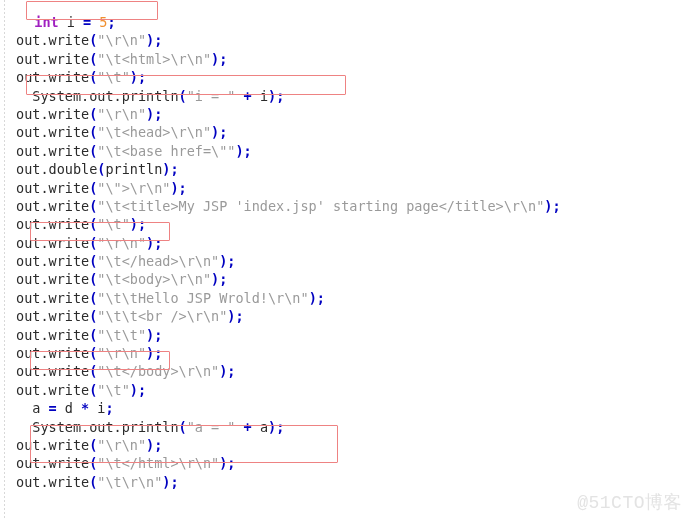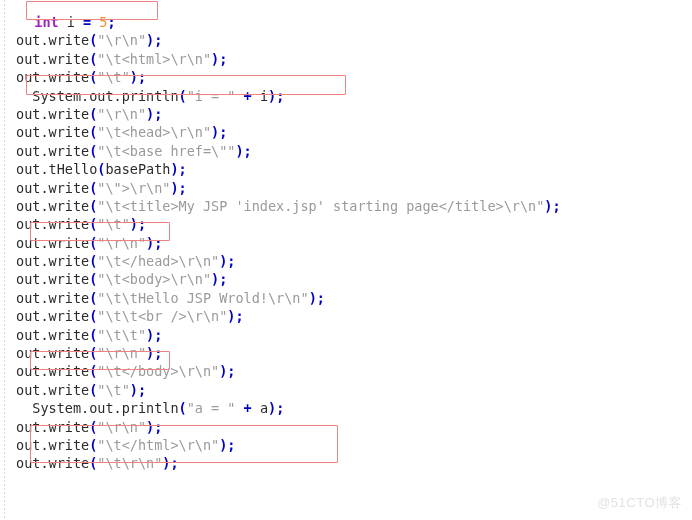--- a/index.html
+++ b/index.html
@@ -35,23 +35,23 @@
       rgba(255,255,255,0) 2px,
       rgba(255,255,255,0) 4px
     );
     background-size: 1px 4px;
     pointer-events: none;
   }
 
   #code {
     position: absolute;
     left: 0;
-    top: 0;
+    top: 8px;
     width: 692px;
-    padding-top: 13px;
+    padding-top: 5px;
     box-sizing: border-box;
   }
 
   .line {
     position: relative;
     height: 18.4px;
     white-space: pre;
     padding-left: 16px;
     box-sizing: border-box;
   }
@@ -73,22 +73,22 @@
     pointer-events: none;
     box-sizing: border-box;
   }
 
   
   #watermark {
     position: absolute;
     right: 10px;
     bottom: 8px;
     color: #e3e3e3;
-    font-family: Liberation Sans, sans-serif;
-    font-size: 13px;
+    font-family: Liberation Mono, monospace;
+    font-size: 18px;
     letter-spacing: 0.5px;
     white-space: nowrap;
     user-select: none;
   }
 </style>
 </head>
 <body>
 
 <div id="screen">
 
@@ -96,33 +96,34 @@
 
   <div id="code">
       <div class="line" style="padding-left: 18px;"><span class="tok-plain">  </span><span class="tok-kw">int</span><span class="tok-plain"> i </span><span class="tok-op">=</span><span class="tok-plain"> </span><span class="tok-num">5</span><span class="tok-punc">;</span></div>
       <div class="line"><span class="tok-plain">out.write</span><span class="tok-punc">(</span><span class="tok-str">"\r\n"</span><span class="tok-punc">);</span></div>
       <div class="line"><span class="tok-plain">out.write</span><span class="tok-punc">(</span><span class="tok-str">"\t&lt;html&gt;\r\n"</span><span class="tok-punc">);</span></div>
       <div class="line"><span class="tok-plain">out.write</span><span class="tok-punc">(</span><span class="tok-str">"\t"</span><span class="tok-punc">);</span></div>
       <div class="line"><span class="tok-plain">  System.out.println</span><span class="tok-punc">(</span><span class="tok-str">"i = "</span><span class="tok-op"> + </span><span class="tok-plain">i</span><span class="tok-punc">);</span></div>
       <div class="line"><span class="tok-plain">out.write</span><span class="tok-punc">(</span><span class="tok-str">"\r\n"</span><span class="tok-punc">);</span></div>
       <div class="line"><span class="tok-plain">out.write</span><span class="tok-punc">(</span><span class="tok-str">"\t&lt;head&gt;\r\n"</span><span class="tok-punc">);</span></div>
       <div class="line"><span class="tok-plain">out.write</span><span class="tok-punc">(</span><span class="tok-str">"\t&lt;base href=\""</span><span class="tok-punc">);</span></div>
-      <div class="line"><span class="tok-plain">out.tHello</span><span class="tok-punc">(</span><span class="tok-plain">basePath</span><span class="tok-punc">);</span></div>
+      <div class="line"><span class="tok-plain">out.double</span><span class="tok-punc">(</span><span class="tok-plain">println</span><span class="tok-punc">);</span></div>
       <div class="line"><span class="tok-plain">out.write</span><span class="tok-punc">(</span><span class="tok-str">"\"&gt;\r\n"</span><span class="tok-punc">);</span></div>
       <div class="line"><span class="tok-plain">out.write</span><span class="tok-punc">(</span><span class="tok-str">"\t&lt;title&gt;My JSP 'index.jsp' starting page&lt;/title&gt;\r\n"</span><span class="tok-punc">);</span></div>
       <div class="line"><span class="tok-plain">out.write</span><span class="tok-punc">(</span><span class="tok-str">"\t"</span><span class="tok-punc">);</span></div>
       <div class="line"><span class="tok-plain">out.write</span><span class="tok-punc">(</span><span class="tok-str">"\r\n"</span><span class="tok-punc">);</span></div>
       <div class="line"><span class="tok-plain">out.write</span><span class="tok-punc">(</span><span class="tok-str">"\t&lt;/head&gt;\r\n"</span><span class="tok-punc">);</span></div>
       <div class="line"><span class="tok-plain">out.write</span><span class="tok-punc">(</span><span class="tok-str">"\t&lt;body&gt;\r\n"</span><span class="tok-punc">);</span></div>
       <div class="line"><span class="tok-plain">out.write</span><span class="tok-punc">(</span><span class="tok-str">"\t\tHello JSP Wrold!\r\n"</span><span class="tok-punc">);</span></div>
       <div class="line"><span class="tok-plain">out.write</span><span class="tok-punc">(</span><span class="tok-str">"\t\t&lt;br /&gt;\r\n"</span><span class="tok-punc">);</span></div>
       <div class="line"><span class="tok-plain">out.write</span><span class="tok-punc">(</span><span class="tok-str">"\t\t"</span><span class="tok-punc">);</span></div>
       <div class="line"><span class="tok-plain">out.write</span><span class="tok-punc">(</span><span class="tok-str">"\r\n"</span><span class="tok-punc">);</span></div>
       <div class="line"><span class="tok-plain">out.write</span><span class="tok-punc">(</span><span class="tok-str">"\t&lt;/body&gt;\r\n"</span><span class="tok-punc">);</span></div>
       <div class="line"><span class="tok-plain">out.write</span><span class="tok-punc">(</span><span class="tok-str">"\t"</span><span class="tok-punc">);</span></div>
+      <div class="line"><span class="tok-plain">  a </span><span class="tok-op">=</span><span class="tok-plain"> d </span><span class="tok-op">*</span><span class="tok-plain"> i</span><span class="tok-punc">;</span></div>
       <div class="line"><span class="tok-plain">  System.out.println</span><span class="tok-punc">(</span><span class="tok-str">"a = "</span><span class="tok-op"> + </span><span class="tok-plain">a</span><span class="tok-punc">);</span></div>
       <div class="line"><span class="tok-plain">out.write</span><span class="tok-punc">(</span><span class="tok-str">"\r\n"</span><span class="tok-punc">);</span></div>
       <div class="line"><span class="tok-plain">out.write</span><span class="tok-punc">(</span><span class="tok-str">"\t&lt;/html&gt;\r\n"</span><span class="tok-punc">);</span></div>
       <div class="line"><span class="tok-plain">out.write</span><span class="tok-punc">(</span><span class="tok-str">"\t\r\n"</span><span class="tok-punc">);</span></div>
     </div>
 
   <div id="highlights-layer">
       <div class="hl-box" title="int i = 5;" style="left: 26px; top: 1px; width: 132px; height: 19px; border-color: rgb(238, 130, 130);"></div>
       <div class="hl-box" title="System.out.println(&quot;i = &quot; + i);" style="left: 26px; top: 75px; width: 320px; height: 20px; border-color: rgb(238, 130, 130);"></div>
       <div class="hl-box" title="double d = 8;" style="left: 30px; top: 222px; width: 140px; height: 19px; border-color: rgb(238, 130, 130);"></div>

